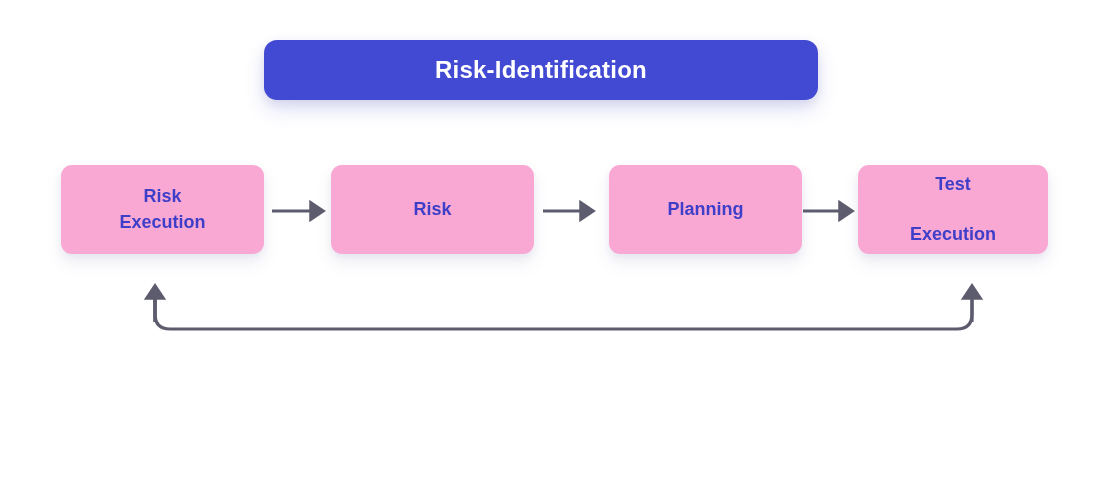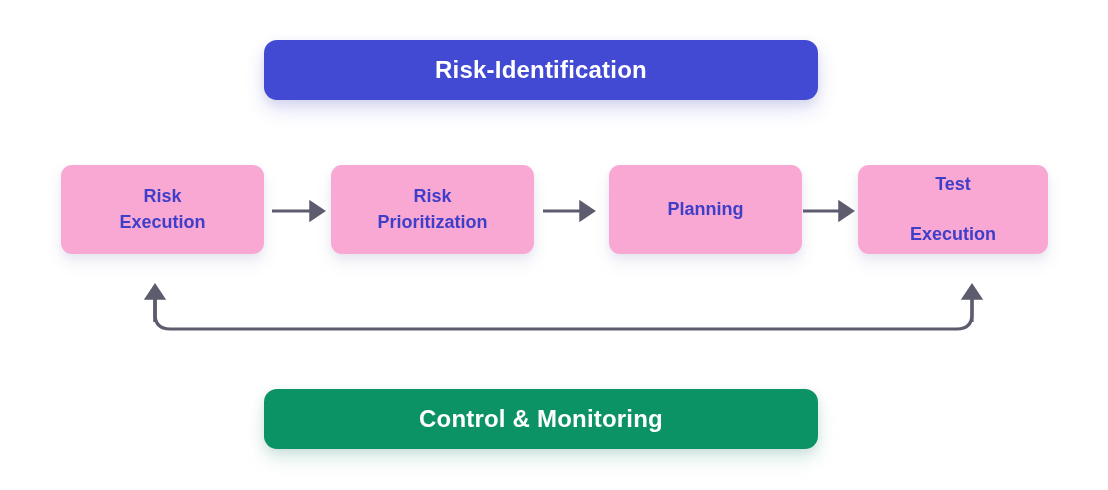--- a/index.html
+++ b/index.html
@@ -93,21 +93,20 @@
     <span>Risk-Identification</span>
   </div>
 
   <div class="pbox" id="pbox-1">
     <span class="l1">Risk</span>
     <span class="l2">Execution</span>
   </div>
 
   <div class="pbox" id="pbox-2">
     <span class="l1">Risk</span>
-    <span class="l2">Prioritization</span>
   </div>
 
   <div class="pbox" id="pbox-3">
     <span class="l1">Planning</span>
   </div>
 
   <div class="pbox" id="pbox-4">
     <span class="l1">Test</span>
     <span class="l2">Execution</span>
   </div>
@@ -127,17 +126,14 @@
     <line x1="543" y1="211" x2="586" y2="211" stroke="#5c5c6e" stroke-width="3.2" marker-end="url(#head)"></line>
 
     <line x1="803" y1="211" x2="845" y2="211" stroke="#5c5c6e" stroke-width="3.2" marker-end="url(#head)"></line>
 
     <path d="M 972 322 L 972 293" stroke="#5c5c6e" stroke-width="3.2" fill="none" marker-end="url(#headup)"></path>
     <path d="M 155 293 L 155 322" stroke="#5c5c6e" stroke-width="3.2" fill="none"></path>
     <path d="M 155 322 L 155 293" stroke="#5c5c6e" stroke-width="3.2" fill="none" marker-end="url(#headup)"></path>
     <path d="M 155 300 L 155 314 Q 155 329 170 329 L 957 329 Q 972 329 972 314 L 972 300" stroke="#5c5c6e" stroke-width="3.2" fill="none" stroke-linecap="round"></path>
   </svg>
 
-  <div class="banner" id="banner-bottom">
-    <span>Control &amp; Monitoring</span>
-  </div>
 
 </div>
 
 </body></html>

